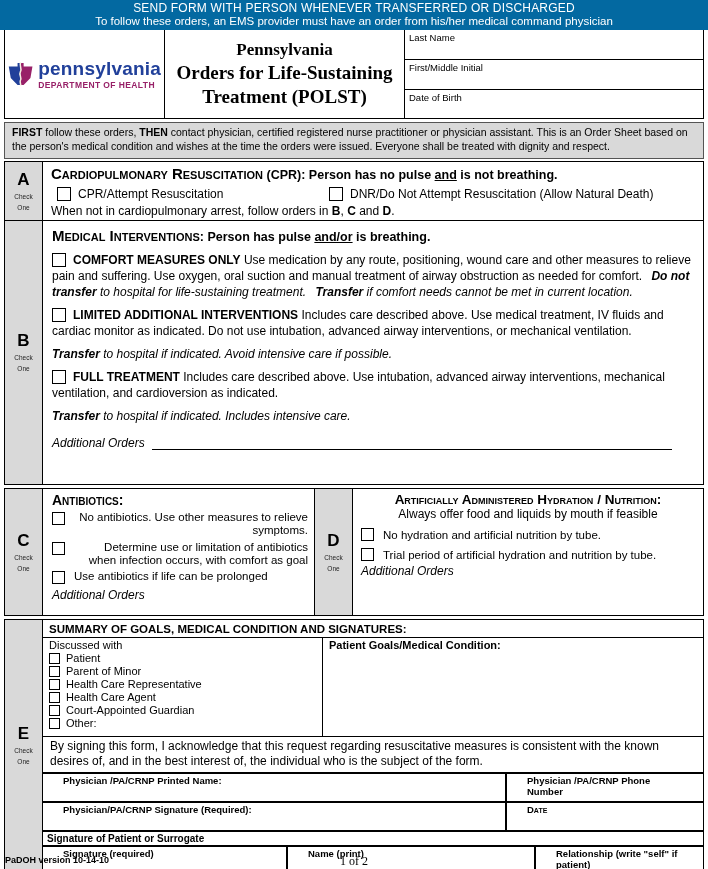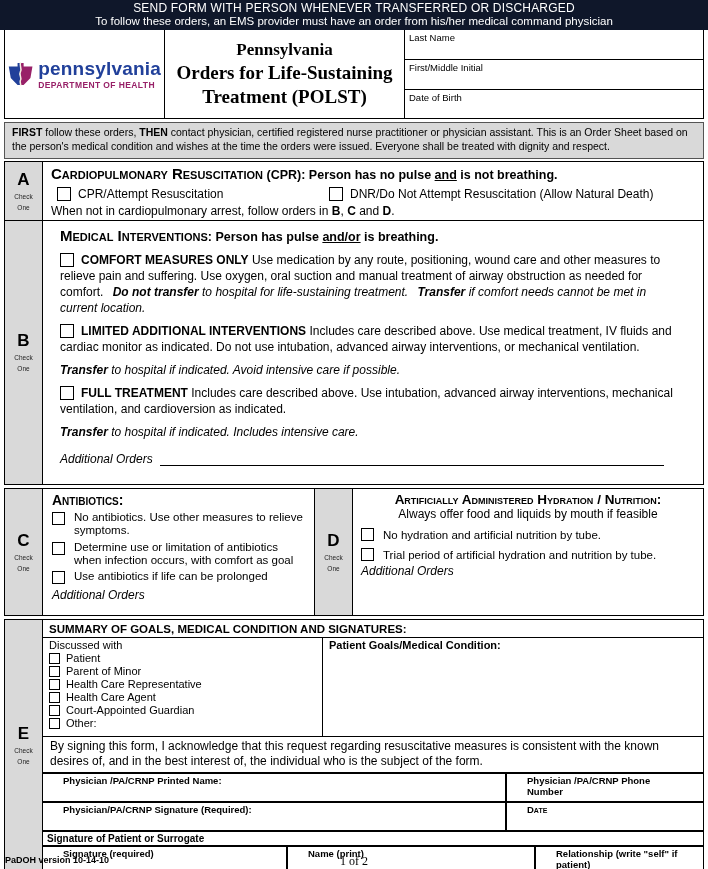--- a/index.html
+++ b/index.html
@@ -6,21 +6,21 @@
   html, body { background: #fff; }
   body {
     width: 708px; height: 869px;
     font-family: "Liberation Sans", sans-serif;
     color: #000; position: relative; overflow: hidden;
   }
   .page { width: 708px; height: 869px; position: relative; }
 
   
   .banner {
-    background: #0f172a; color: #fff; text-align: center;
+    background: #0369a1; color: #fff; text-align: center;
     padding: 2px 0 3px; line-height: 1.08;
   }
   .banner .l1 { font-size: 12px; letter-spacing: .2px; }
   .banner .l2 { font-size: 11.5px; }
 
   
   .header-row {
     margin: 0 4px; display: flex; height: 89px;
     border: 1.5px solid #000; border-top: none;
   }
@@ -74,35 +74,35 @@
   .a-content { flex: 1; padding: 3px 8px 2px; }
   .a-heading { font-weight: bold; font-size: 12.5px; }
   .a-heading .sc { font-size: 15px; }
   .a-opts { display: flex; margin: 5px 0 3px 6px; font-size: 12px; align-items: center; }
   .a-opts .opt { display: flex; align-items: flex-start; gap: 7px; }
   .a-opts .opt1 { width: 272px; }
   .a-note { font-size: 12px; }
 
   
   .row-a { border-bottom: 1.5px solid #000; min-height: 53px; }
-  .b-content { flex: 1; padding: 5px 17px 0; font-size: 12px; line-height: 1.33; height: 263px; overflow: hidden; }
+  .b-content { flex: 1; padding: 5px 9px 0; font-size: 12px; line-height: 1.33; height: 263px; overflow: hidden; }
   .b-heading { font-weight: bold; font-size: 12.5px; margin-bottom: 2px; }
   .b-heading .sc { font-size: 15px; }
   .b-para { margin-top: 7px; }
   .b-para .cb { margin-right: 7px; }
   .b-para .optlabel { font-weight: bold; }
   .b-transfer { margin-top: 7px; }
   .b-add { margin-top: 11px; display: flex; font-style: italic; }
   .b-add .line { flex: 1; border-bottom: 1.2px solid #000; margin: 0 22px 2px 7px; }
 
   
   .block-cd { display: flex; height: 128px; margin-top: 3px; }
   .c-content { width: 272px; padding: 3px 6px 0 9px; font-size: 11.5px; border-right: 1px solid #000; }
   .c-heading { font-weight: bold; font-size: 14px; margin-bottom: 2px; }
-  .copt { display: flex; gap: 9px; margin-top: 3px; line-height: 1.15; align-items: flex-start; }
+  .copt { display: flex; gap: 9px; margin-top: 3px; line-height: 1.15; align-items: flex-start; text-align: right; }
   .copt .cb { width: 13px; height: 13px; margin-top: 1px; }
   .c-add { font-style: italic; font-size: 12px; margin-top: 4px; }
   .d-label { border-right: 1px solid #000; }
   .d-content { flex: 1; padding: 3px 8px 0; font-size: 11.5px; }
   .d-heading { text-align: center; font-weight: bold; font-size: 13.5px; }
   .d-sub { text-align: center; font-size: 12px; margin-bottom: 2px; }
   .dopt { display: flex; gap: 9px; margin-top: 7px; align-items: center; }
   .dopt .cb { width: 13px; height: 13px; }
   .d-add { font-style: italic; font-size: 12px; margin-top: 3px; }
 

